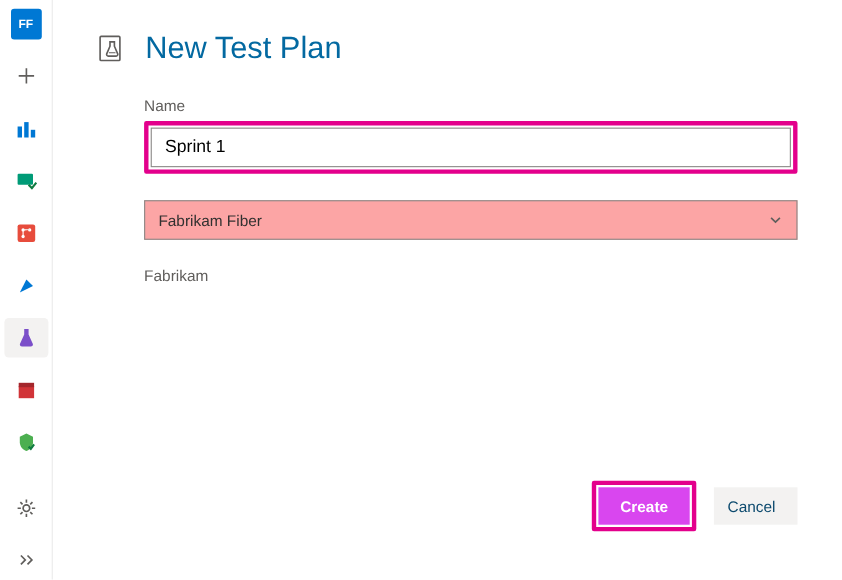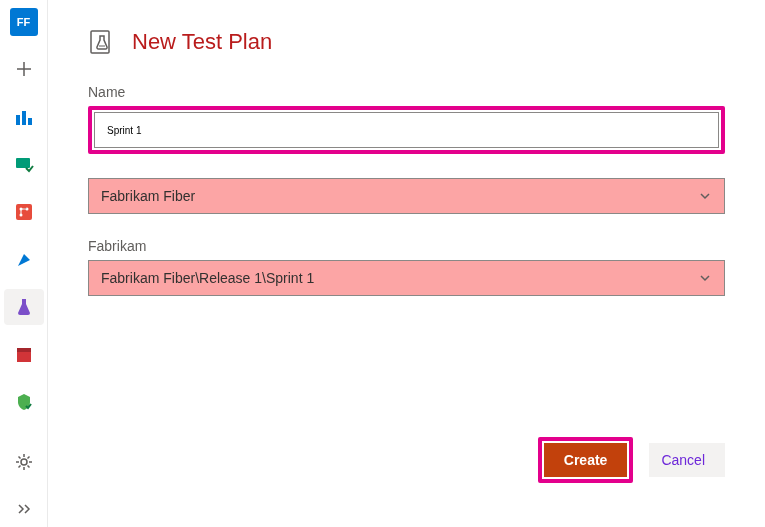--- a/index.html
+++ b/index.html
@@ -54,37 +54,37 @@
       flex-direction: column;
       position: relative;
     }
     .page-header {
       display: flex;
       align-items: center;
       gap: 16px;
       margin-bottom: 28px;
     }
     .page-title {
-      font-size: 22px;
+      font-size: 28px;
       font-weight: 400;
-      color: #b91c1c;
-    }
-    .field { margin-bottom: 24px; }
+      color: #0369a1;
+    }
+    .field { margin-bottom: 24px; margin-left: 43px; }
     .field-label {
       font-size: 14px;
       color: #605e5c;
       margin-bottom: 6px;
       display: block;
     }
     .text-input {
       width: 100%;
       height: 36px;
       padding: 0 12px;
       border: 1px solid #8a8886;
-      font-size: 10px;
+      font-size: 16px;
       font-family: inherit;
       background: #fff;
     }
     .highlight-box {
       border: 4px solid #e3008c;
       padding: 2px;
       border-radius: 2px;
     }
     .dropdown {
       width: 100%;
@@ -108,22 +108,22 @@
     .btn {
       height: 34px;
       padding: 0 20px;
       border: none;
       font-size: 14px;
       font-family: inherit;
       cursor: pointer;
       display: flex;
       align-items: center;
     }
-    .btn-primary { background: #c2410c; color: #fff; font-weight: 600; }
-    .btn-default { background: #f3f2f1; color: #6d28d9; padding-left: 12px; }
+    .btn-primary { background: #d946ef; color: #fff; font-weight: 600; }
+    .btn-default { background: #f3f2f1; color: #0c4a6e; padding-left: 12px; }
     .btn-highlight { border: 4px solid #e3008c; padding: 2px; border-radius: 2px; }
     svg { display: block; }
   </style>
 </head>
 <body>
 
 <nav class="sidebar">
   <div class="sidebar-item">
     <div class="logo-box">FF</div>
   </div>
@@ -211,26 +211,20 @@
     <div class="dropdown">
       <span>Fabrikam Fiber</span>
       <svg width="14" height="14" viewBox="0 0 14 14">
           <path d="M3 5l4 4 4-4" stroke="#605e5c" stroke-width="1.5" fill="none"></path>
         </svg>
     </div>
   </div>
 
   <div class="field">
     <label class="field-label">Fabrikam</label>
-    <div class="dropdown">
-      <span>Fabrikam Fiber\Release 1\Sprint 1</span>
-      <svg width="14" height="14" viewBox="0 0 14 14">
-          <path d="M3 5l4 4 4-4" stroke="#605e5c" stroke-width="1.5" fill="none"></path>
-        </svg>
-    </div>
   </div>
 
   <div class="actions">
     <div class="btn-highlight">
       <button class="btn btn-primary">Create</button>
     </div>
     <button class="btn btn-default">Cancel</button>
   </div>
 </main>
 

